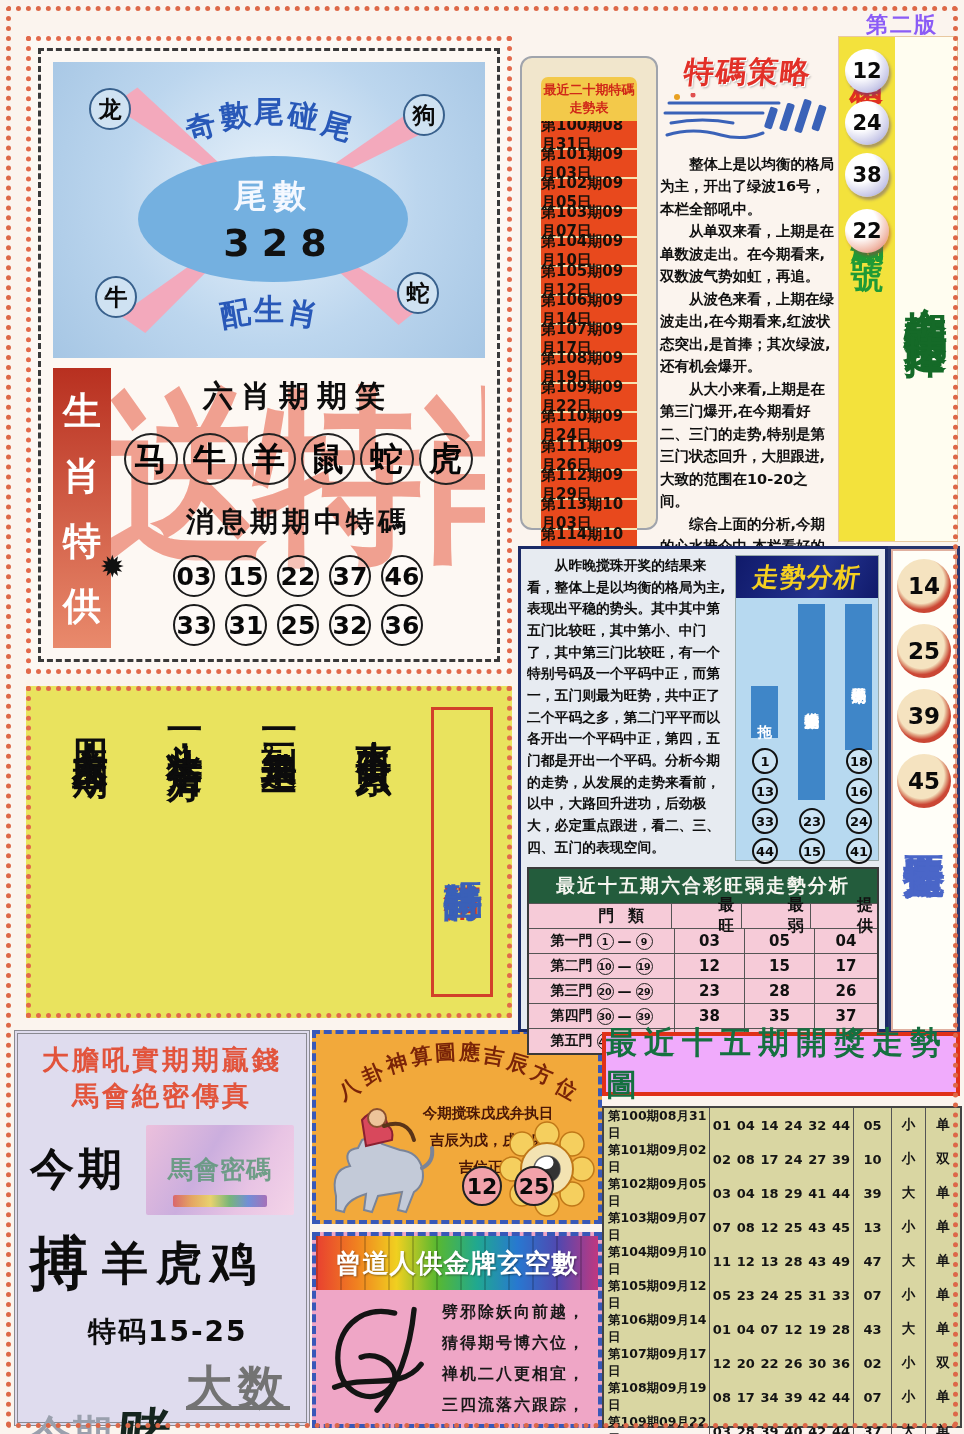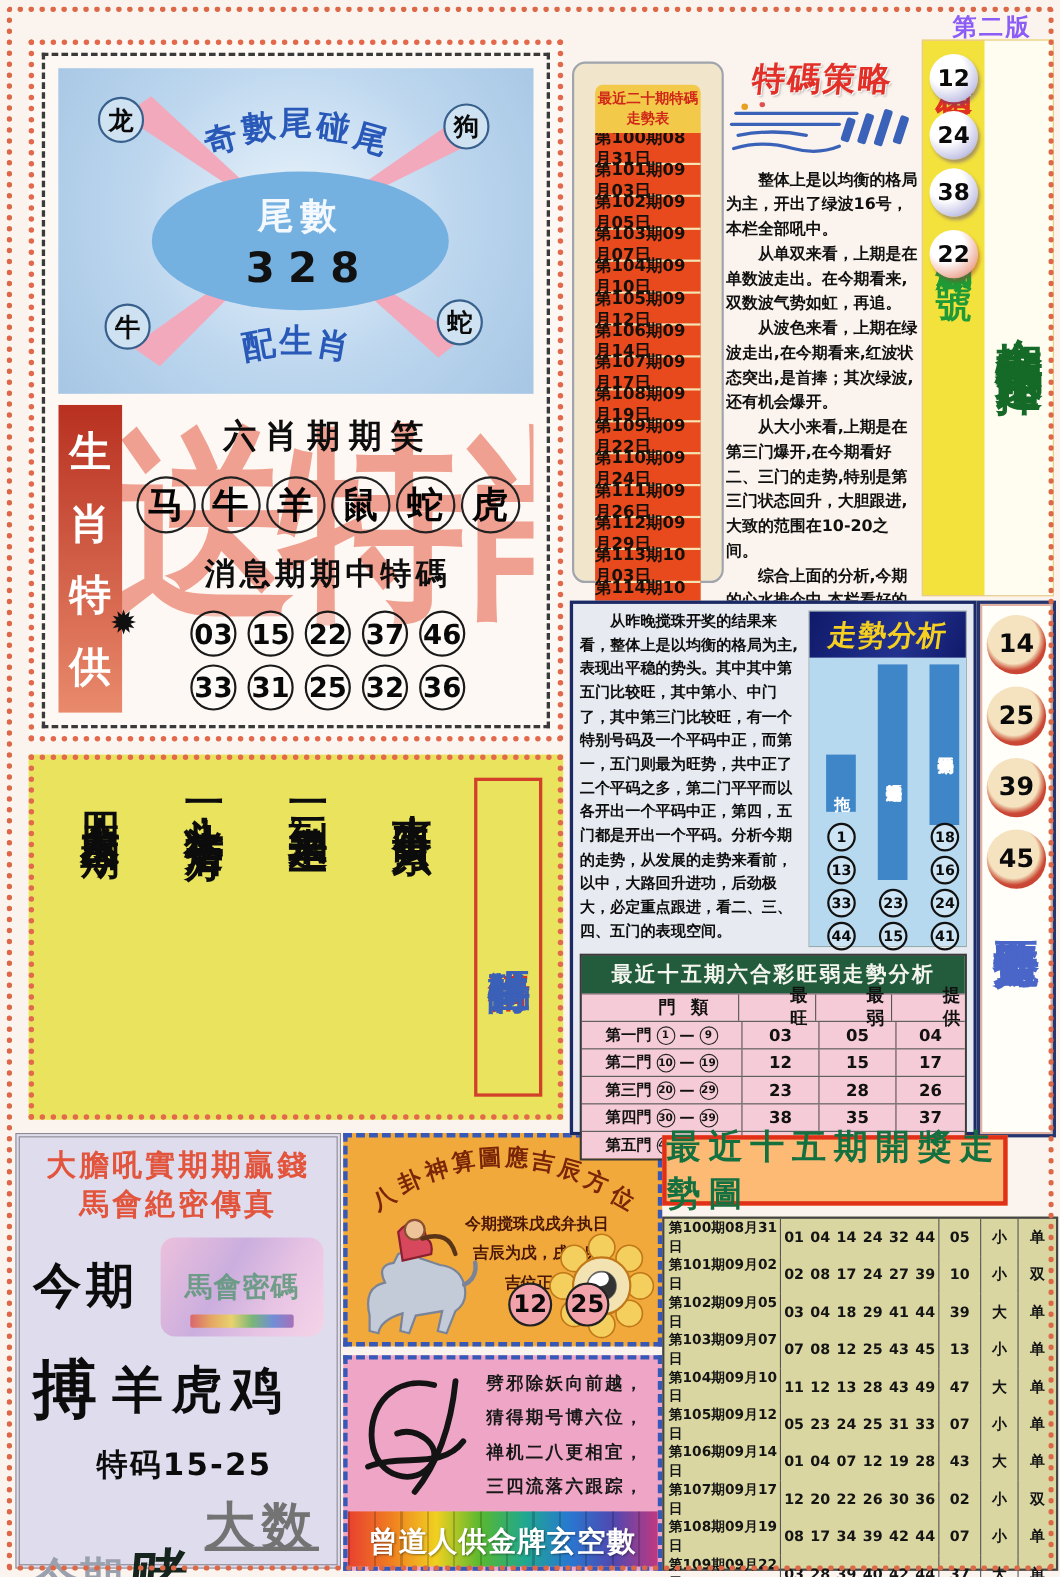--- a/index.html
+++ b/index.html
@@ -49,21 +49,21 @@
   #poem-title{width:62px;margin:8px 6px;border:3px solid #d2402a;display:flex;align-items:center;justify-content:center;}
   #poem-title .t{writing-mode:vertical-rl;text-orientation:upright;font-size:38px;font-weight:900;line-height:1.1;}
   #poem-title .first{color:#d83020;}
   #poem-title .rest{color:#3a60b8;}
 
   
   #boxC{left:14px;top:1030px;width:296px;height:396px;background:#dfdcee;border:4px double #8a8a92;padding:8px 12px;}
   .secret-h{font-size:27px;font-weight:900;color:#e2543c;letter-spacing:3px;text-align:center;line-height:1.35;}
   #secret-row1{display:flex;align-items:center;justify-content:space-between;margin-top:10px;}
   #secret-row1 .jq{font-size:44px;font-weight:900;color:#0c0c0c;letter-spacing:4px;}
-  #stamp{position:relative;width:148px;height:90px;background:linear-gradient(120deg,#ecc0dc,#cbaede 40%,#e8c4e4 70%,#f4d4e8);border-radius:13px;overflow:hidden;text-decoration:underline;}
+  #stamp{position:relative;width:148px;height:90px;background:linear-gradient(120deg,#ecc0dc,#cbaede 40%,#e8c4e4 70%,#f4d4e8);border-radius:2px;overflow:hidden;text-decoration:underline;}
   #stamp .stxt{position:absolute;inset:0;display:flex;align-items:center;justify-content:center;font-size:25px;font-weight:900;color:rgba(90,150,120,.85);letter-spacing:1px;}
   #stamp .rainbow{position:absolute;left:18%;bottom:8px;width:64%;height:12px;background:linear-gradient(90deg,#e04030,#f0a020,#f0e030,#40b040,#3070d0,#8040a0);opacity:.65;border-radius:2px;}
   #secret-row2{display:flex;align-items:center;margin-top:10px;}
   #secret-row2 .bo{font-size:58px;font-weight:900;color:#0c0c0c;}
   #secret-row2 .zo{font-size:46px;font-weight:900;color:#0c0c0c;letter-spacing:8px;margin-left:14px;}
   #secret-range{font-size:28px;font-weight:900;color:#0c0c0c;margin:10px 0 0 58px;letter-spacing:2px;}
   #secret-row3{display:flex;align-items:center;margin-top:14px;}
   #secret-row3 .jq2{font-size:40px;font-weight:700;color:#9aa0ad;letter-spacing:2px;}
   #secret-row3 .du{font-size:54px;font-weight:900;color:#15251e;transform:skewX(-5deg);margin-left:2px;}
   #secret-opts{margin-left:auto;display:flex;flex-direction:column;gap:16px;padding-right:4px;transform:translateY(-8px);}
@@ -134,21 +134,21 @@
   .st-c3{flex:1;}
   .st-head .st-cell{font-size:16px;letter-spacing:4px;padding-left:46px;}
   .rangec{width:17px;height:17px;border:1.5px solid #222;border-radius:50%;display:inline-flex;align-items:center;justify-content:center;font-size:9.5px;font-weight:900;}
 
   
   #boxK{left:888px;top:546px;width:72px;height:488px;background:#fffef8;border:3px solid #27356e;box-shadow:inset 0 0 0 2px #e0b0a0;display:flex;flex-direction:column;align-items:center;padding-top:10px;gap:11px;}
   .redball{width:54px;height:54px;border-radius:50%;background:radial-gradient(circle at 45% 40%,#f5e3c0 0 52%,#e0a080 58%,#cc4836 66%,#c03a2a 100%);display:flex;align-items:center;justify-content:center;font-size:23px;font-weight:900;color:#0a0a0a;}
   #boxK .t{writing-mode:vertical-rl;text-orientation:upright;font-size:42px;font-weight:900;color:#4a66c8;line-height:1;margin-top:4px;}
 
   
-  #boxL{left:602px;top:1032px;width:314px;height:64px;background:#fdba74;border:4px solid #e03018;display:flex;align-items:center;justify-content:center;}
+  #boxL{left:602px;top:1032px;width:358px;height:64px;background:#f0abfc;border:4px solid #e03018;display:flex;align-items:center;justify-content:center;}
   #boxL .t{color:#157040;font-size:31px;font-weight:900;letter-spacing:7px;}
   #boxM{left:602px;top:1106px;width:360px;height:322px;background:#d9d6a2;border:2px solid #444;display:flex;flex-direction:column;}
   .mrow{flex:1;display:flex;align-items:center;}
   .m-period{width:106px;font-size:12.5px;font-weight:900;color:#141414;padding-left:4px;border-right:1.5px solid #555;align-self:stretch;display:flex;align-items:center;}
   .m-nums{flex:1;display:flex;justify-content:space-around;border-right:1.5px solid #555;align-self:stretch;align-items:center;}
   .m-nums span{font-size:13px;font-weight:900;color:#141414;}
   .m-spec{width:38px;text-align:center;font-size:13px;font-weight:900;color:#141414;border-right:1.5px solid #555;align-self:stretch;display:flex;align-items:center;justify-content:center;}
   .m-size{width:34px;text-align:center;font-size:13.5px;font-weight:900;color:#141414;border-right:1.5px solid #555;align-self:stretch;display:flex;align-items:center;justify-content:center;}
   .m-par{width:34px;text-align:center;font-size:13.5px;font-weight:900;color:#141414;display:flex;align-items:center;justify-content:center;}
 </style>
@@ -312,37 +312,37 @@
       <circle cx="49" cy="42.5" r="2" fill="#fff"></circle>
         <circle cx="49" cy="55.5" r="2" fill="#333"></circle>
     </svg>
     <div id="bagua-nums">
         <div class="pinkcirc">12</div>
         <div class="pinkcirc">25</div>
       </div>
   </div>
 
   <div id="boxE">
+    <div id="zeng-head">
+      <span class="t">曾道人供金牌玄空數</span>
+    </div>
     <div id="zeng-body">
       <svg width="106" height="126" viewBox="0 0 120 136">
         <g fill="none" stroke="#141414" stroke-width="6" stroke-linecap="round">
           <path d="M80 16 C40 6 12 36 16 74 C20 112 62 122 78 96 C88 78 62 58 42 66"></path>
           <path d="M102 12 C98 52 86 94 60 126"></path>
           <path d="M12 100 C46 86 88 104 110 74"></path>
         </g>
       </svg>
       <div id="zeng-lines">
           <div>劈邪除妖向前越，</div>
           <div>猜得期号博六位，</div>
           <div>禅机二八更相宜，</div>
           <div>三四流落六跟踪，</div>
         </div>
-    </div>
-    <div id="zeng-head">
-      <span class="t">曾道人供金牌玄空數</span>
     </div>
   </div>
 
   <div id="boxF" class="abs">
     <div id="recent20-head">最近二十期特碼走勢表</div>
     <div id="recent20-rows">
         <div class="r20row">第100期08月31日</div>
         <div class="r20row">第101期09月03日</div>
         <div class="r20row">第102期09月05日</div>
         <div class="r20row">第103期09月07日</div>

